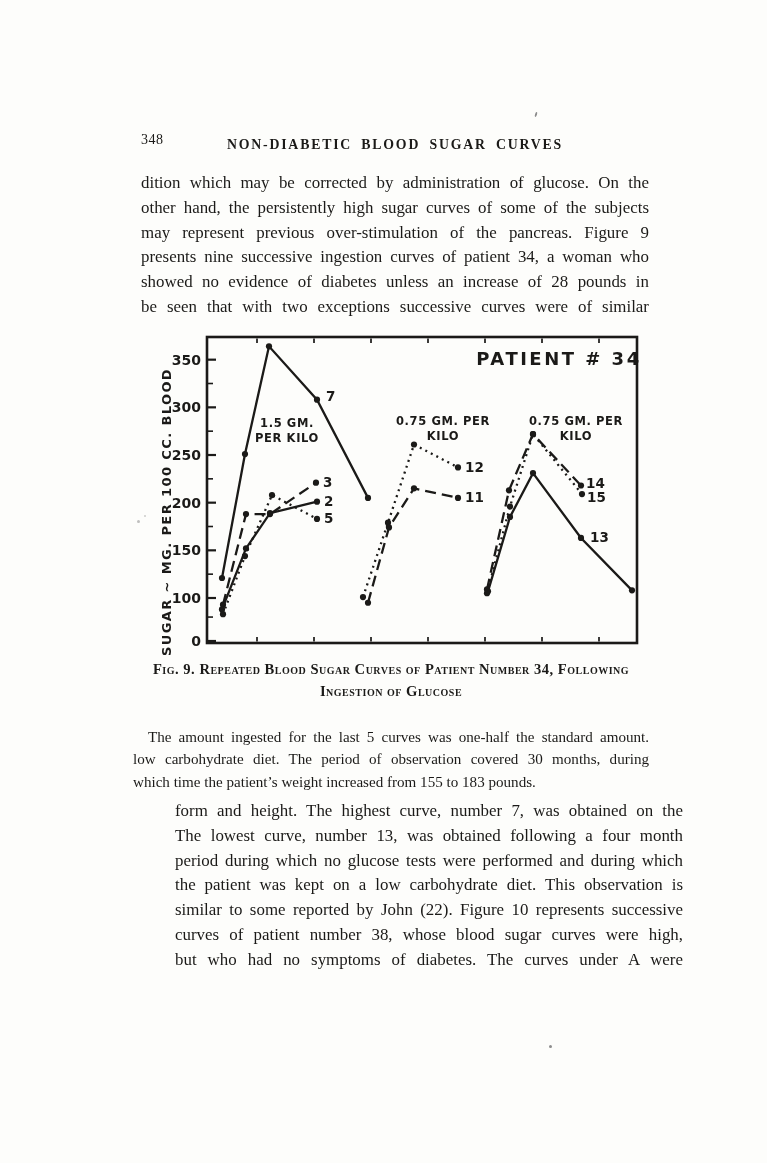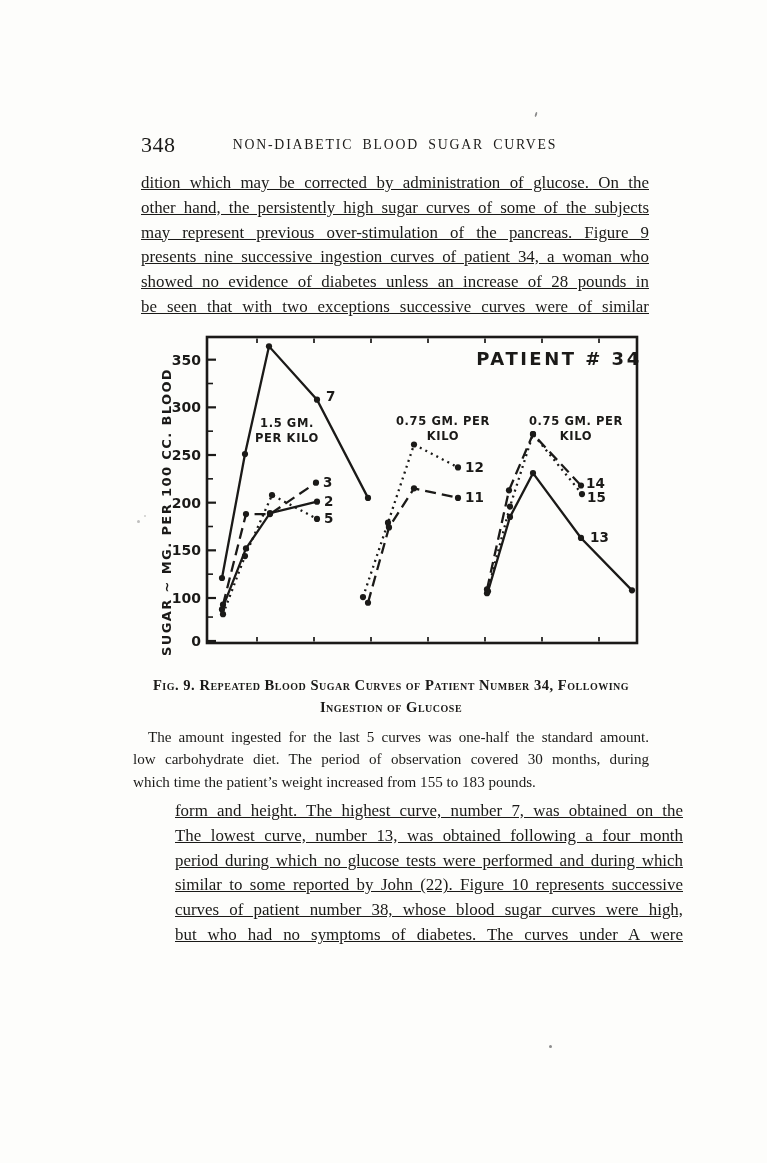--- a/index.html
+++ b/index.html
@@ -1,34 +1,34 @@
 <!DOCTYPE html>
 <html><head>
 <meta charset="utf-8">
 <style>
   html,body{margin:0;padding:0;background:#e8e8e8;}
   .page{
     position:relative;width:767px;height:1163px;margin:0 auto;
     background:#fdfdfb;color:#1b1a18;overflow:hidden;
     font-family:"Liberation Serif", serif;
   }
-  .pageno{position:absolute;left:141px;top:132px;font-size:22px;letter-spacing:.5px;}
+  .pageno{position:absolute;left:141px;top:132px;font-size:14px;letter-spacing:.5px;}
   .runhead{
     position:absolute;left:141px;top:137px;width:508px;text-align:center;
-    font-size:13.8px;letter-spacing:1.8px;word-spacing:4px;font-weight:400;
+    font-size:13.8px;letter-spacing:1.8px;word-spacing:4px;font-weight:700;
   }
   .para{position:absolute;width:508px;font-size:16.9px;line-height:24.8px;}
-  .para .line{text-align:justify;text-align-last:justify;white-space:normal;text-decoration:underline;}
+  .para .line{text-align:justify;text-align-last:justify;white-space:normal;}
   #para-top{left:141px;top:171px;}
   #para-bottom{left:127px;top:799px;margin-left:48px;}
   .figwrap{position:absolute;left:0;top:0;}
   #chart-svg{position:absolute;left:132px;top:321px;}
   .cap-title{
     position:absolute;left:134px;top:659px;width:514px;text-align:center;
-    font-size:14.6px;line-height:21.5px;font-variant:small-caps;letter-spacing:.5px;font-weight:600;margin-top:16px;
+    font-size:14.6px;line-height:21.5px;font-variant:small-caps;letter-spacing:.5px;font-weight:600;
   }
   .cap-body{position:absolute;left:133px;top:702px;width:516px;font-size:15.1px;line-height:22.3px;}
   .cap-body .line{text-align:justify;text-align-last:justify;}
   .cap-body .line.first{text-indent:15px;margin-top:24px;}
   .cap-body .line.last{text-align-last:left;font-family:Liberation Serif, serif;}
   
   .chart-title{font-family:"DejaVu Sans",sans-serif;font-weight:bold;font-size:18px;letter-spacing:2.5px;}
   .tick-label{font-family:"DejaVu Sans",sans-serif;font-weight:bold;font-size:14px;}
   .annotation{font-family:"DejaVu Sans",sans-serif;font-weight:bold;font-size:11.5px;letter-spacing:.6px;}
   .series-label{font-family:"DejaVu Sans",sans-serif;font-weight:bold;font-size:13.5px;}
@@ -162,20 +162,21 @@
       <div class="line first">The amount ingested for the last 5 curves was one-half the standard amount.</div>
       <div class="line">low carbohydrate diet. The period of observation covered 30 months, during</div>
       <div class="line last">which time the patient’s weight increased from 155 to 183 pounds.</div>
     </div>
   </div>
 
   <div class="para" id="para-bottom">
     <div class="line">form and height. The highest curve, number 7, was obtained on the</div>
     <div class="line">The lowest curve, number 13, was obtained following a four month</div>
     <div class="line">period during which no glucose tests were performed and during which</div>
+    <div class="line">the patient was kept on a low carbohydrate diet. This observation is</div>
     <div class="line">similar to some reported by John (22). Figure 10 represents successive</div>
     <div class="line">curves of patient number 38, whose blood sugar curves were high,</div>
     <div class="line">but who had no symptoms of diabetes. The curves under A were</div>
   </div>
 
   <div class="speck" style="left:535px;top:112px;width:2px;height:5px;transform:rotate(18deg);"></div>
   <div class="speck" style="left:549px;top:1045px;width:3px;height:3px;"></div>
   <div class="speck" style="left:137px;top:520px;width:3px;height:3px;opacity:.55;"></div>
   <div class="speck" style="left:144px;top:515px;width:2px;height:2px;opacity:.45;"></div>
 </div>

